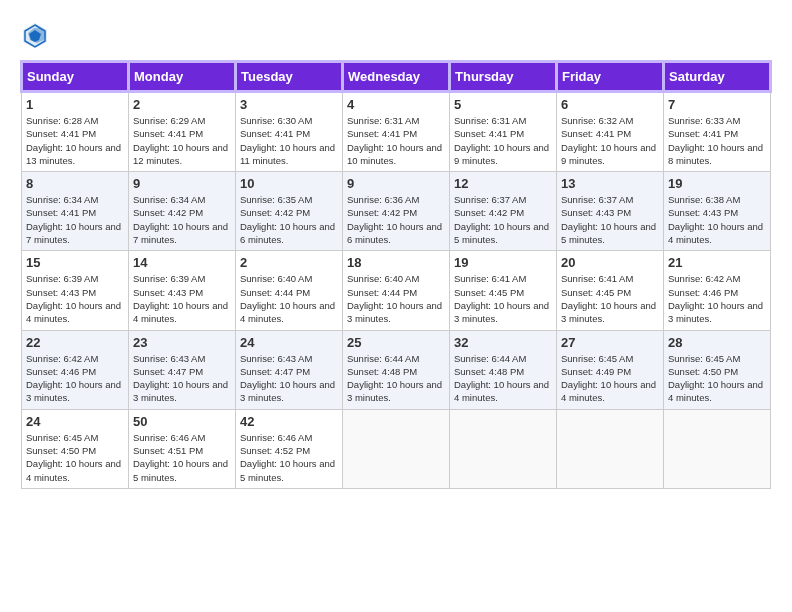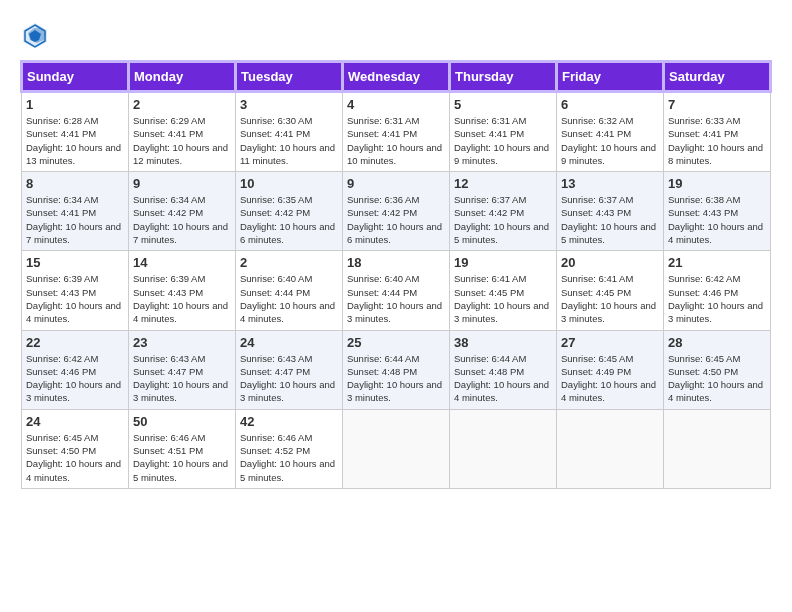--- a/index.html
+++ b/index.html
@@ -325,21 +325,21 @@
       </td>
         <td>
         <span class="day-number">25</span>
         <div class="day-info">
           Sunrise: 6:44 AM<br>
           Sunset: 4:48 PM<br>
           Daylight: 10 hours and 3 minutes.
         </div>
       </td>
         <td>
-        <span class="day-number">38</span>
+        <span class="day-number">32</span>
         <div class="day-info">
           Sunrise: 6:44 AM<br>
           Sunset: 4:48 PM<br>
           Daylight: 10 hours and 4 minutes.
         </div>
       </td>
         <td>
         <span class="day-number">27</span>
         <div class="day-info">
           Sunrise: 6:45 AM<br>

